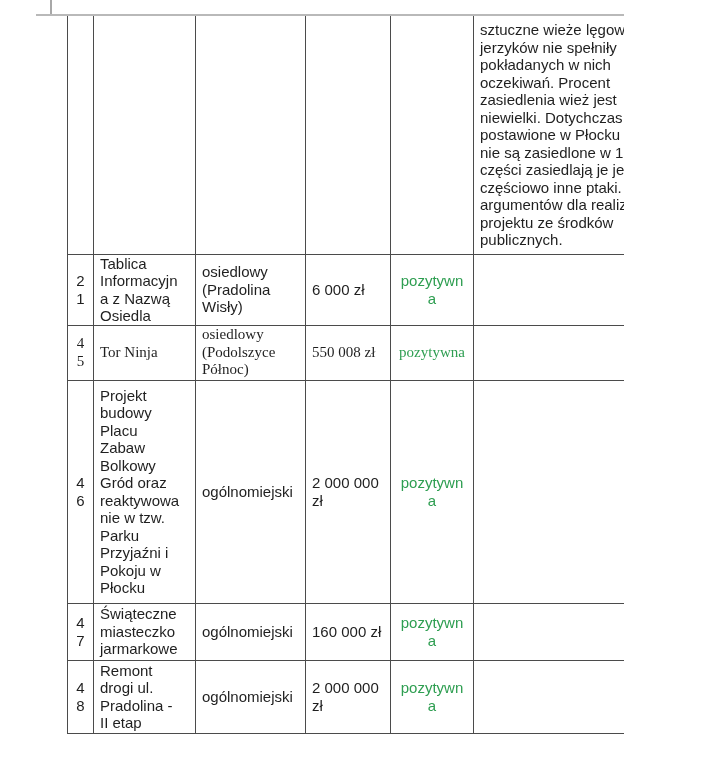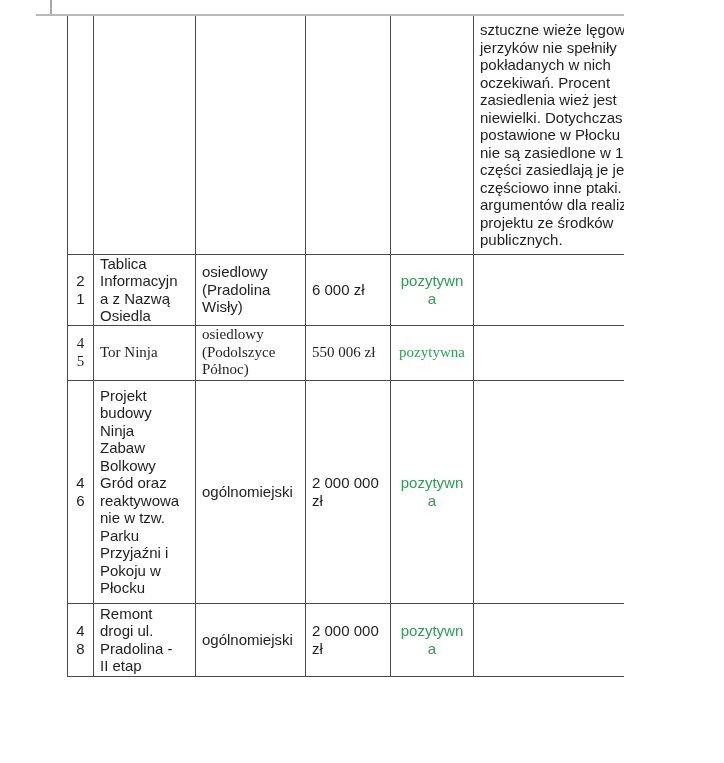--- a/index.html
+++ b/index.html
@@ -88,29 +88,37 @@
         <td class="c-name">Tablica Informacyjna z Nazwą Osiedla</td>
         <td class="c-type">osiedlowy (Pradolina Wisły)</td>
         <td class="c-cost">6 000 zł</td>
         <td class="c-op">pozytywna</td>
         <td class="c-com"></td>
       </tr>
       <tr class="r2">
         <td class="c-id">45</td>
         <td class="c-name">Tor Ninja</td>
         <td class="c-type">osiedlowy (Podolszyce Północ)</td>
-        <td class="c-cost">550 006 zł</td>
+        <td class="c-cost">550 008 zł</td>
         <td class="c-op">pozytywna</td>
         <td class="c-com"></td>
       </tr>
       <tr class="r3">
         <td class="c-id">46</td>
-        <td class="c-name">Projekt budowy Ninja Zabaw Bolkowy Gród oraz reaktywowanie w tzw. Parku Przyjaźni i Pokoju w Płocku</td>
+        <td class="c-name">Projekt budowy Placu Zabaw Bolkowy Gród oraz reaktywowanie w tzw. Parku Przyjaźni i Pokoju w Płocku</td>
         <td class="c-type">ogólnomiejski</td>
         <td class="c-cost">2 000 000 zł</td>
+        <td class="c-op">pozytywna</td>
+        <td class="c-com"></td>
+      </tr>
+      <tr class="r4">
+        <td class="c-id">47</td>
+        <td class="c-name">Świąteczne miasteczko jarmarkowe</td>
+        <td class="c-type">ogólnomiejski</td>
+        <td class="c-cost">160 000 zł</td>
         <td class="c-op">pozytywna</td>
         <td class="c-com"></td>
       </tr>
       <tr class="r5">
         <td class="c-id">48</td>
         <td class="c-name">Remont drogi ul. Pradolina - II etap</td>
         <td class="c-type">ogólnomiejski</td>
         <td class="c-cost">2 000 000 zł</td>
         <td class="c-op">pozytywna</td>
         <td class="c-com"></td>

